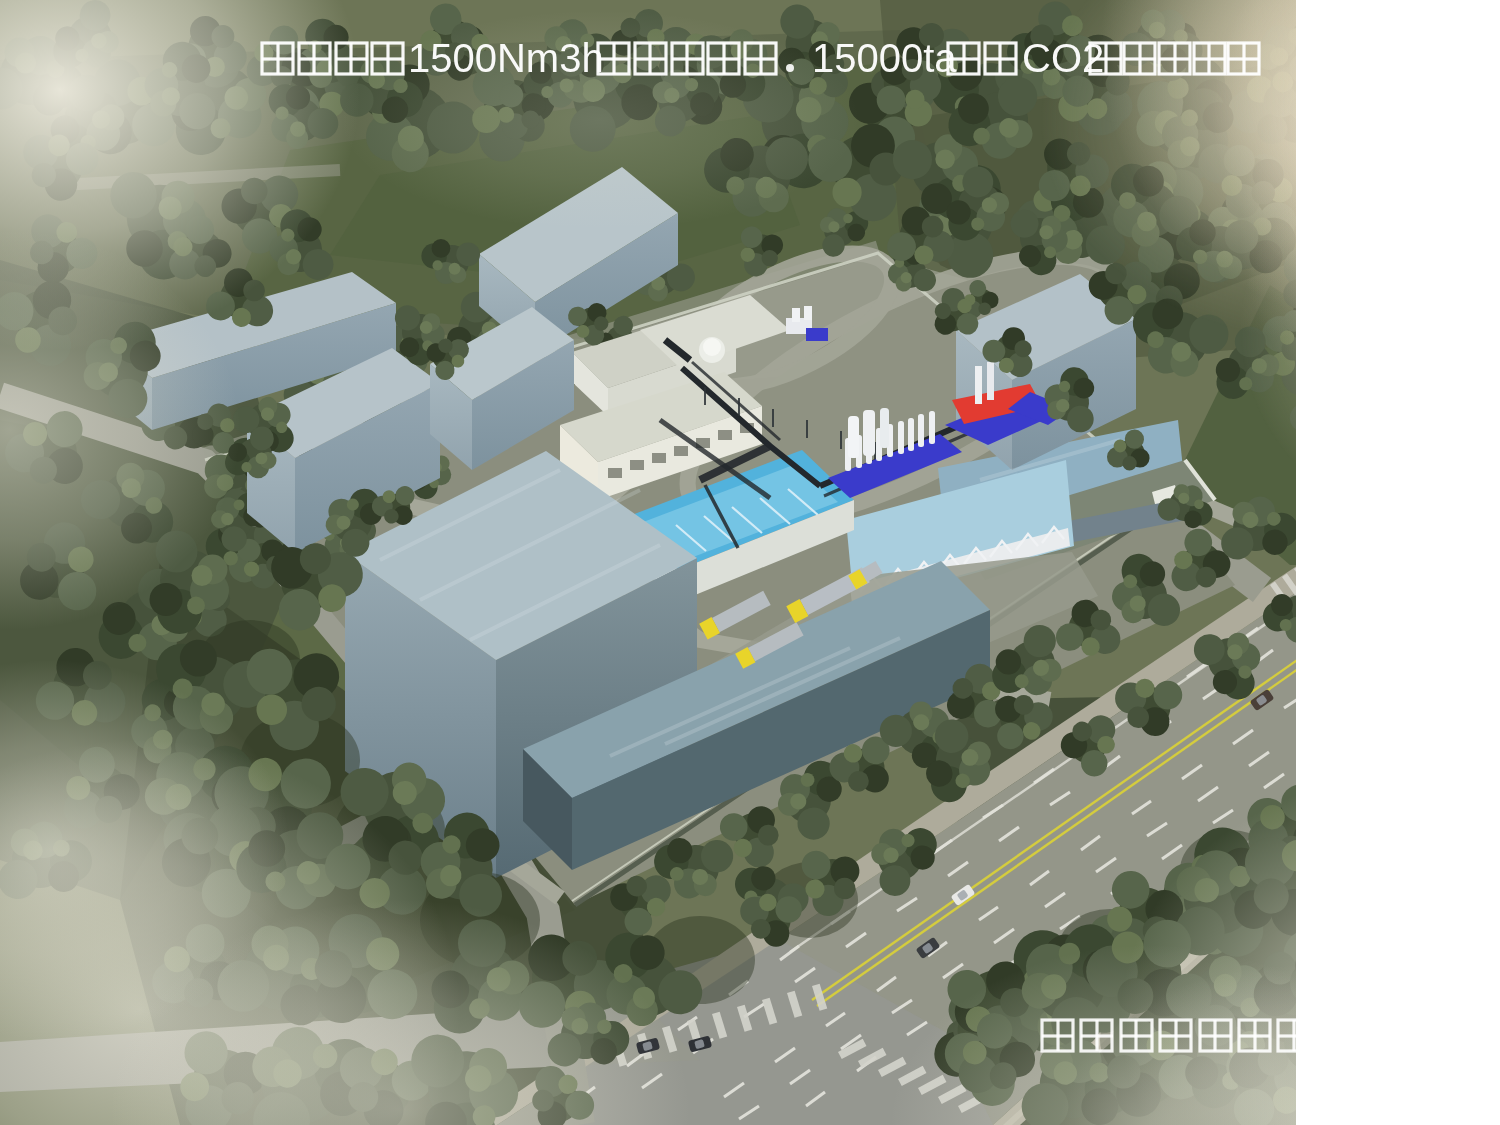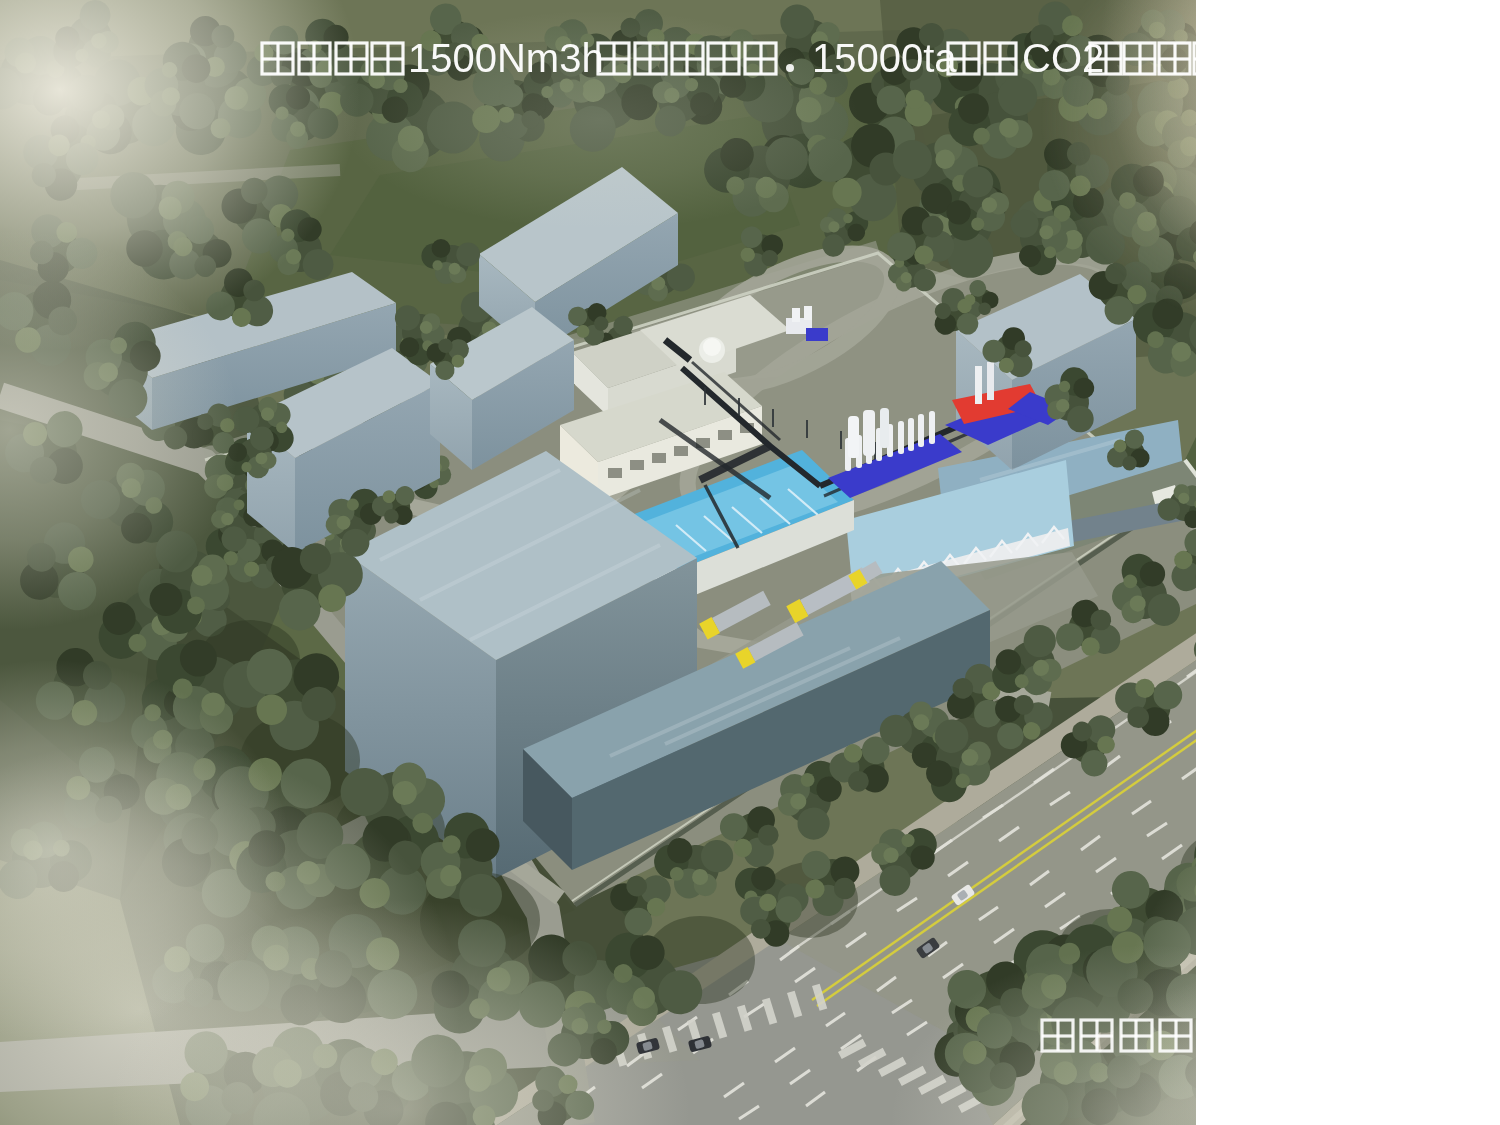--- a/index.html
+++ b/index.html
@@ -1,14 +1,14 @@
 <!DOCTYPE html>
 <html><head><meta charset="utf-8"><style>
 html,body{margin:0;padding:0;}
-.wrap{position:relative;width:1196px;height:1125px;overflow:hidden;font-family:"Liberation Sans",sans-serif;}
+.wrap{position:relative;width:1296px;height:1125px;overflow:hidden;font-family:"Liberation Sans",sans-serif;}
 </style></head><body>
 <div class="wrap">
 <svg width="1500" height="1125" viewBox="0 0 1500 1125" xmlns="http://www.w3.org/2000/svg">
 <defs>
 <radialGradient id="fw">
           <stop offset="0%" stop-color="#e7e5d8" stop-opacity="1"></stop>
           <stop offset="55%" stop-color="#e3e1d3" stop-opacity="0.55"></stop>
           <stop offset="100%" stop-color="#e3e1d3" stop-opacity="0"></stop>
         </radialGradient>
 <radialGradient id="fr">

